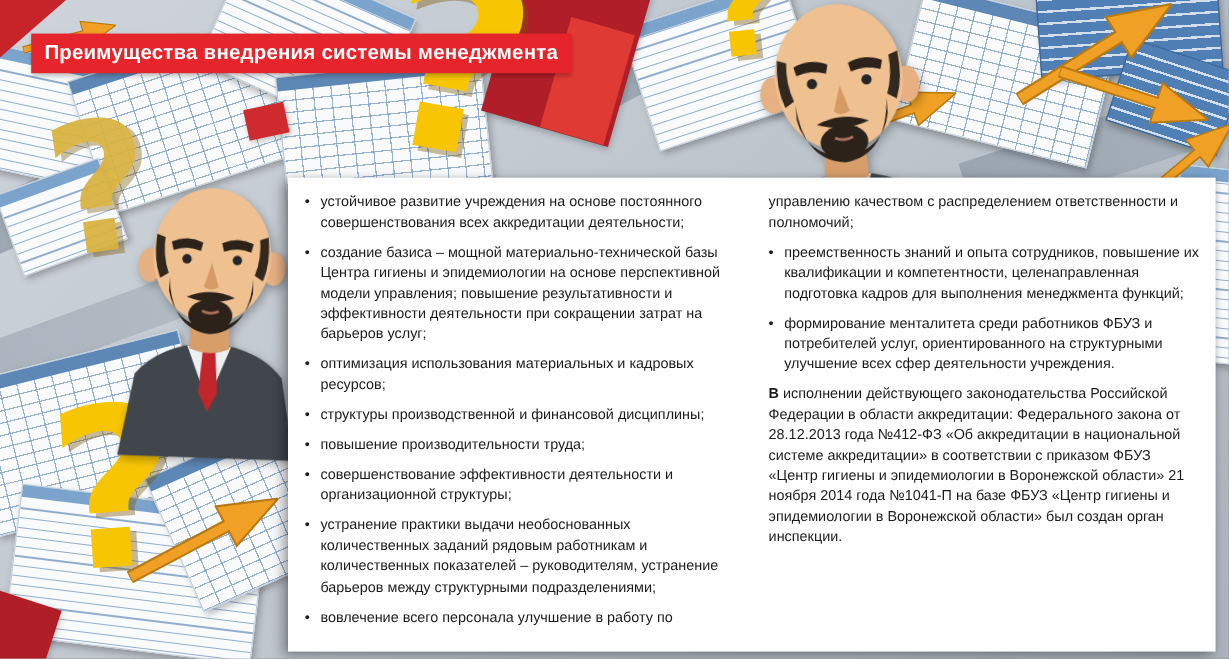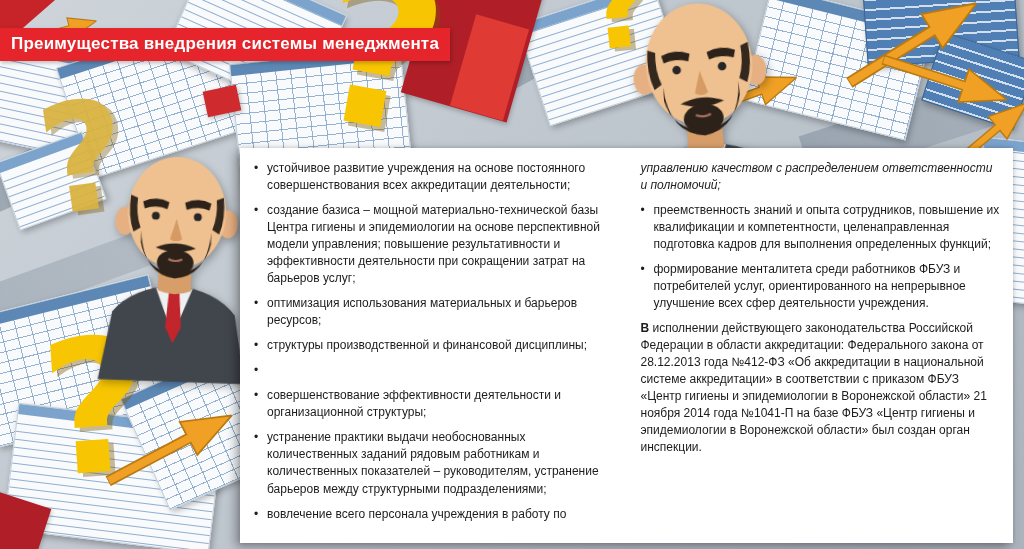--- a/index.html
+++ b/index.html
@@ -31,39 +31,39 @@
     background-image:repeating-linear-gradient(180deg,rgba(255,255,255,0) 0 8px,rgba(255,255,255,.75) 8px 10px);
   }
   .redshape{background:#b01f27;box-shadow:1px 2px 5px rgba(0,0,0,.25);}
   .qmark{
     font-family:"DejaVu Sans",sans-serif;font-weight:800;line-height:.85;
     color:#f7c502;text-shadow:5px 4px 0 rgba(122,88,4,.4);
   }
   .arrow{line-height:0;}
   .man{line-height:0;filter:drop-shadow(2px 3px 4px rgba(0,0,0,.3));}
   
-  .title-banner{position:absolute;left:0;top:28px;z-index:30;}
+  .title-banner{position:absolute;left:26px;top:28px;z-index:30;}
   .banner-line{
     display:table;background:#e5252b;color:#ffffff;
     font-weight:700;font-size:17px;letter-spacing:.2px;
     padding:6px 11px 7px 11px;margin-bottom:10px;
     box-shadow:1px 2px 4px rgba(0,0,0,.25);
   }
   
   .content-panel{
     position:absolute;left:240px;top:148px;right:11px;bottom:6px;z-index:20;
     background:#ffffff;
     box-shadow:-4px 4px 10px rgba(0,0,0,.35),0 0 4px rgba(0,0,0,.15);
     padding:12px 12px 8px 14px;
     display:flex;gap:26px;
   }
   .col{flex:1 1 0;font-size:12px;line-height:1.42;color:#1c1c1c;min-width:0;}
   .bullet-item{display:flex;margin:0 0 8px 0;}
   .bullet-item .dot{flex:0 0 13px;}
-  .plain-par{margin:0 0 8px 0;font-style:italic;}
+  .plain-par{margin:0 0 8px 0;}
   .closing{margin:2px 0 0 0;}
   .bold-lead{font-weight:700;}
 </style>
 </head>
 <body>
 
 <div class="slide">
 
   <div>
 
@@ -188,59 +188,60 @@
           <span class="bullet-text">устойчивое развитие учреждения на основе постоянного совершенствования всех аккредитации деятельности;</span>
         </div>
 
         <div class="bullet-item">
           <span class="dot">•</span>
           <span class="bullet-text">создание базиса – мощной материально-технической базы Центра гигиены и эпидемиологии на основе перспективной модели управления; повышение результативности и эффективности деятельности при сокращении затрат на барьеров услуг;</span>
         </div>
 
         <div class="bullet-item">
           <span class="dot">•</span>
-          <span class="bullet-text">оптимизация использования материальных и барьеров ресурсов;</span>
+          <span class="bullet-text">оптимизация использования материальных и кадровых ресурсов;</span>
         </div>
 
         <div class="bullet-item">
           <span class="dot">•</span>
           <span class="bullet-text">структуры производственной и финансовой дисциплины;</span>
         </div>
 
         <div class="bullet-item">
           <span class="dot">•</span>
+          <span class="bullet-text">повышение производительности труда;</span>
         </div>
 
         <div class="bullet-item">
           <span class="dot">•</span>
           <span class="bullet-text">совершенствование эффективности деятельности и организационной структуры;</span>
         </div>
 
         <div class="bullet-item">
           <span class="dot">•</span>
           <span class="bullet-text">устранение практики выдачи необоснованных количественных заданий рядовым работникам и количественных показателей – руководителям, устранение барьеров между структурными подразделениями;</span>
         </div>
 
         <div class="bullet-item">
           <span class="dot">•</span>
-          <span class="bullet-text">вовлечение всего персонала учреждения в работу по</span>
+          <span class="bullet-text">вовлечение всего персонала улучшение в работу по</span>
         </div>
       </div>
 
     <div class="col">
       <p class="plain-par">управлению качеством с распределением ответственности и полномочий;</p>
       <div>
 
           <div class="bullet-item">
             <span class="dot">•</span>
-            <span class="bullet-text">преемственность знаний и опыта сотрудников, повышение их квалификации и компетентности, целенаправленная подготовка кадров для выполнения определенных функций;</span>
+            <span class="bullet-text">преемственность знаний и опыта сотрудников, повышение их квалификации и компетентности, целенаправленная подготовка кадров для выполнения менеджмента функций;</span>
           </div>
 
           <div class="bullet-item">
             <span class="dot">•</span>
-            <span class="bullet-text">формирование менталитета среди работников ФБУЗ и потребителей услуг, ориентированного на непрерывное улучшение всех сфер деятельности учреждения.</span>
+            <span class="bullet-text">формирование менталитета среди работников ФБУЗ и потребителей услуг, ориентированного на структурными улучшение всех сфер деятельности учреждения.</span>
           </div>
         </div>
       <p class="closing"><span class="bold-lead">В</span><span> исполнении действующего законодательства Российской Федерации в области аккредитации: Федерального закона от 28.12.2013 года №412-ФЗ «Об аккредитации в национальной системе аккредитации» в соответствии с приказом ФБУЗ «Центр гигиены и эпидемиологии в Воронежской области» 21 ноября 2014 года №1041-П на базе ФБУЗ «Центр гигиены и эпидемиологии в Воронежской области» был создан орган инспекции.</span></p>
     </div>
 
   </div>
 </div>
 
 </body></html>

